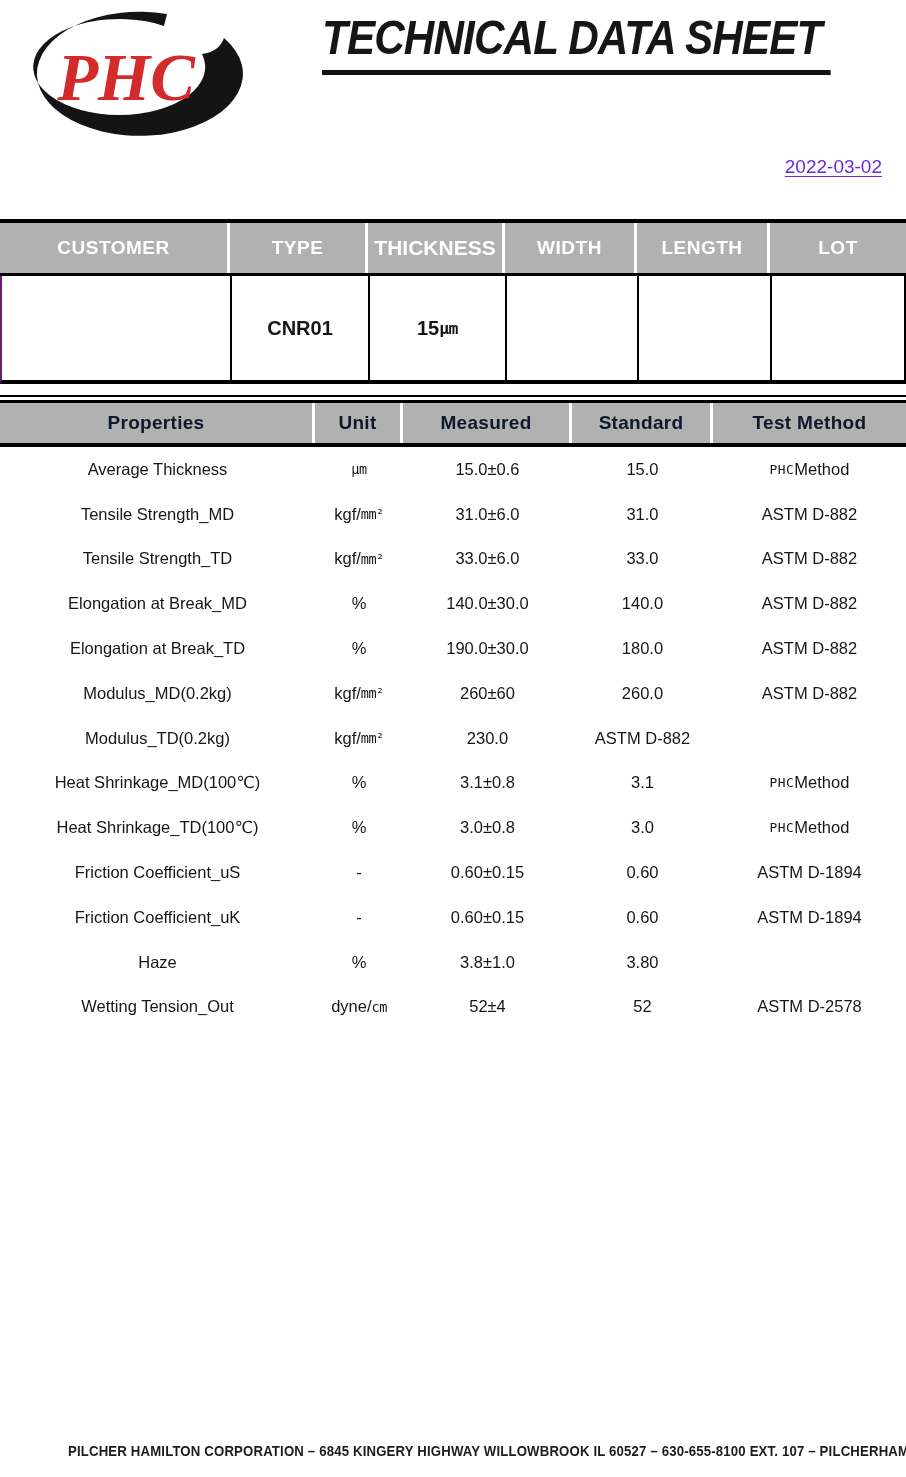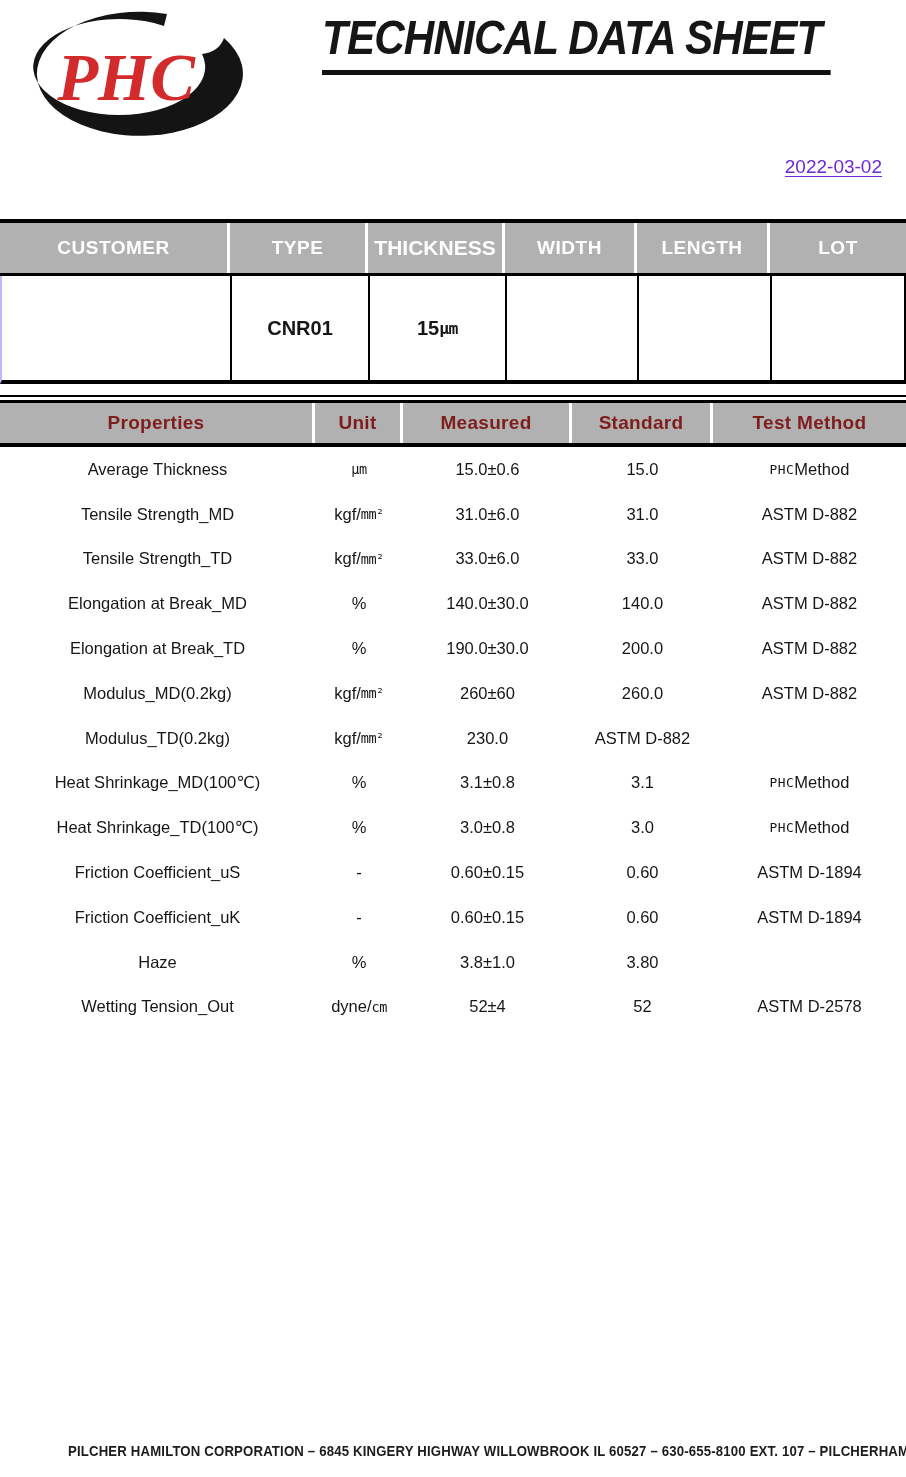--- a/index.html
+++ b/index.html
@@ -17,32 +17,32 @@
         text-decoration:underline;text-underline-offset:3px;}
 
   
   .t1{position:absolute;left:0;top:192px;width:906px;}
   .t1-head{display:grid;grid-template-columns:227px 135px 134px 129px 130px 136px;
            column-gap:3px;background:#fff;border-top:4px solid #000;border-bottom:3px solid #000;margin-top:27px;}
   .t1hcell{background:var(--hdr-gray,#b1b1b1);height:50px;display:flex;align-items:center;justify-content:center;
            color:#fff;font-weight:bold;font-size:19px;letter-spacing:.5px;}
   .t1hcell:nth-child(3){font-size:21px;letter-spacing:0;}
   .t1-body{display:grid;grid-template-columns:228px 136px 135px 130px 131px 132px;
-           column-gap:2px;background:#000;border-left:2px solid #c4b5fd;border-right:2px solid #000;
+           column-gap:2px;background:#000;border-left:2px solid #701a75;border-right:2px solid #000;
            border-bottom:4px solid #000;}
   .t1vcell{background:#fff;height:104px;display:flex;align-items:center;justify-content:center;
            font-weight:bold;font-size:20px;color:#161616;}
 
   
   .t2{position:absolute;left:0;top:395px;width:906px;}
   .t2-topline{height:2px;background:#000;margin-bottom:3px;}
   .t2-head{display:grid;grid-template-columns:312px 85px 166px 138px 193px;
            column-gap:3px;background:#fff;border-top:3px solid #000;border-bottom:4px solid #000;}
   .t2hcell{background:var(--hdr-gray,#b1b1b1);height:40px;display:flex;align-items:center;justify-content:center;
-           color:#7f1d1d;font-weight:bold;font-size:19px;letter-spacing:.3px;}
+           color:#0f172a;font-weight:bold;font-size:19px;letter-spacing:.3px;}
   .t2row{display:grid;grid-template-columns:315px 88px 169px 141px 193px;height:44.8px;}
   .t2cell{display:flex;align-items:center;justify-content:center;font-size:16.5px;color:#161616;}
 
   
   .cond{font-family:"DejaVu Sans Mono",monospace;font-size:.82em;letter-spacing:-.5px;}
   .phcsmall{font-family:"DejaVu Sans Mono",monospace;font-size:.78em;letter-spacing:.5px;}
 
   
   .footer{position:absolute;left:0;top:1442px;width:906px;text-align:center;white-space:nowrap;
           transform:scaleX(.85);transform-origin:50% 50%;
@@ -119,21 +119,21 @@
         <div class="t2cell">Elongation at Break_MD</div>
         <div class="t2cell">%</div>
         <div class="t2cell">140.0±30.0</div>
         <div class="t2cell">140.0</div>
         <div class="t2cell">ASTM D-882</div>
       </div>
       <div class="t2row">
         <div class="t2cell">Elongation at Break_TD</div>
         <div class="t2cell">%</div>
         <div class="t2cell">190.0±30.0</div>
-        <div class="t2cell">200.0</div>
+        <div class="t2cell">180.0</div>
         <div class="t2cell">ASTM D-882</div>
       </div>
       <div class="t2row">
         <div class="t2cell">Modulus_MD(0.2kg)</div>
         <div class="t2cell">kgf/<span class="cond">mm²</span></div>
         <div class="t2cell">260±60</div>
         <div class="t2cell">260.0</div>
         <div class="t2cell">ASTM D-882</div>
       </div>
       <div class="t2row">

